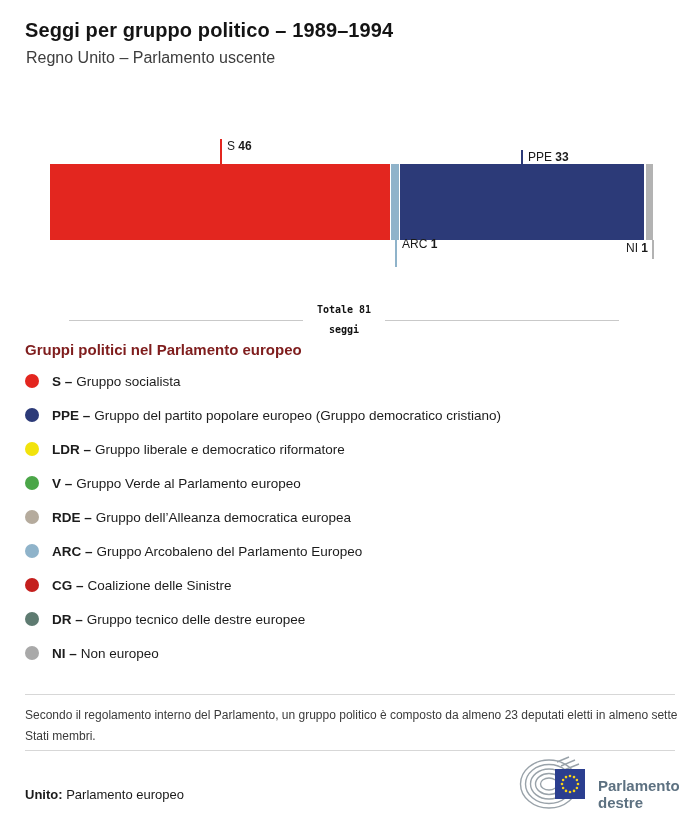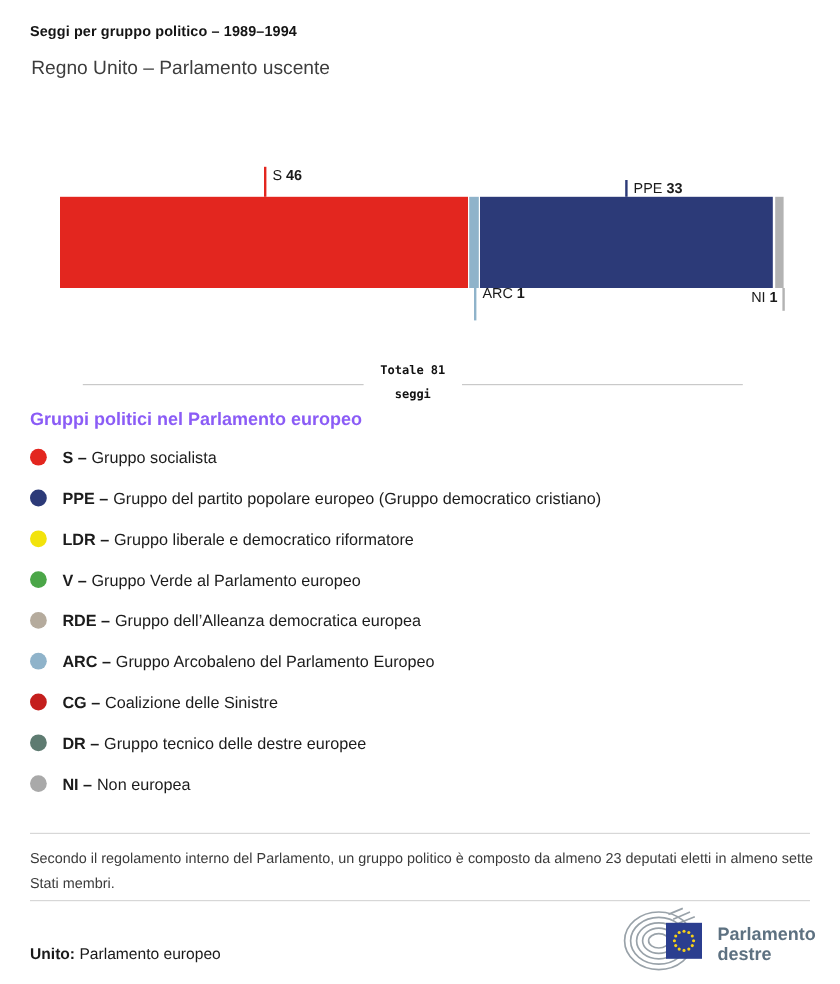--- a/index.html
+++ b/index.html
@@ -1,21 +1,21 @@
 <!DOCTYPE html>
 <html><head>
 <meta charset="utf-8">
 <style>
   html,body{margin:0;padding:0;}
   body{
     width:700px;height:820px;position:relative;background:#ffffff;
     font-family:"Liberation Sans",sans-serif;color:#1a1a1a;overflow:hidden;
   }
   
-  .title{position:absolute;left:25px;top:19px;font-size:12px;font-weight:bold;color:#141414;letter-spacing:.1px;}
+  .title{position:absolute;left:25px;top:19px;font-size:20px;font-weight:bold;color:#141414;letter-spacing:.1px;}
   .subtitle{position:absolute;left:26px;top:49px;font-size:16px;font-weight:normal;color:#3d3d3d;}
 
   
   .seat-bar{position:absolute;left:50px;top:164px;width:603px;height:76px;display:flex;}
   .seg{height:100%;}
   .seg + .seg{margin-left:1.5px;}
 
   
   .tick{position:absolute;width:1.5px;}
   .tick-s{left:220px;top:139px;height:25px;}
@@ -28,37 +28,37 @@
   .lbl-ppe{left:528px;top:150px;}
   .lbl-arc{left:402px;top:237px;}
   .lbl-ni{left:600px;top:241px;width:48px;text-align:right;}
 
   
   .total-row{position:absolute;left:55px;top:300px;width:578px;display:flex;align-items:center;}
   .total-line{flex:1;border-top:1px solid #c9c9c9;height:0;margin:0 14px;}
   .total-text{font-family:"DejaVu Sans Mono",monospace;font-weight:bold;font-size:10px;line-height:20px;color:#111;text-align:center;white-space:pre;}
 
   
-  .legend-title{position:absolute;left:25px;top:341px;font-size:15px;font-weight:bold;color:#8b5cf6;}
+  .legend-title{position:absolute;left:25px;top:341px;font-size:15px;font-weight:bold;color:#7f1d1d;}
   .legend{position:absolute;left:25px;top:364px;width:640px;}
   .legend-row{height:34px;display:flex;align-items:center;}
   .legend-dot{width:14px;height:14px;border-radius:50%;flex:0 0 14px;margin-right:13px;}
   .legend-text{font-size:13.5px;color:#1c1c1c;}
   .legend-text b{font-weight:bold;margin-right:4px;}
 
   
   .rule{position:absolute;left:25px;width:650px;border-top:1px solid #d7d7d7;height:0;}
   .rule-top{top:694px;}
   .rule-bottom{top:750px;}
   .footnote{position:absolute;left:25px;top:705px;width:655px;font-size:12px;line-height:21px;color:#3b3b3b;}
   .source{position:absolute;left:25px;top:787px;font-size:13px;color:#1a1a1a;}
   .source b{font-weight:bold;}
 
   
-  .logo{position:absolute;left:519px;top:755px;display:flex;align-items:center;}
+  .logo{position:absolute;left:519px;top:755px;display:flex;align-items:flex-end;}
   .logo-wordmark{margin-left:7px;margin-top:8px;font-size:15px;line-height:17px;font-weight:bold;color:#5d7181;}
 </style>
 </head>
 <body>
 
 <div class="title">Seggi per gruppo politico – 1989–1994</div>
 <div class="subtitle">Regno Unito – Parlamento uscente</div>
 
 <div class="seat-bar">
     <div class="seg" style="flex-grow: 46; background: rgb(227, 38, 31);"></div>
@@ -124,21 +124,21 @@
     <div class="legend-row">
       <span class="legend-dot" style="background: rgb(196, 31, 29);"></span>
       <span class="legend-text"><b>CG –</b><span>Coalizione delle Sinistre</span></span>
     </div>
     <div class="legend-row">
       <span class="legend-dot" style="background: rgb(94, 123, 113);"></span>
       <span class="legend-text"><b>DR –</b><span>Gruppo tecnico delle destre europee</span></span>
     </div>
     <div class="legend-row">
       <span class="legend-dot" style="background: rgb(169, 169, 169);"></span>
-      <span class="legend-text"><b>NI –</b><span>Non europea</span></span>
+      <span class="legend-text"><b>NI –</b><span>Non europeo</span></span>
     </div>
   </div>
 
 <div class="rule rule-top"></div>
 <div class="footnote">Secondo il regolamento interno del Parlamento, un gruppo politico è composto da almeno 23 deputati eletti in almeno sette Stati membri.</div>
 <div class="rule rule-bottom"></div>
 <div class="source">
   <b>Unito:</b>
   <span>Parlamento europeo</span>
 </div>

